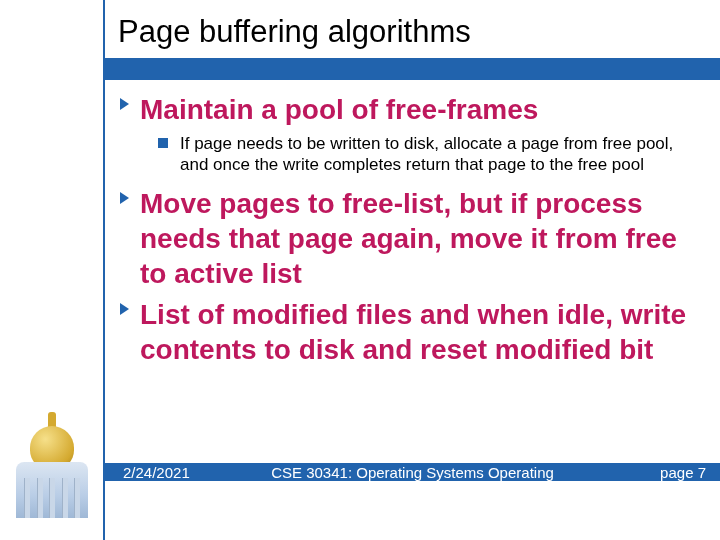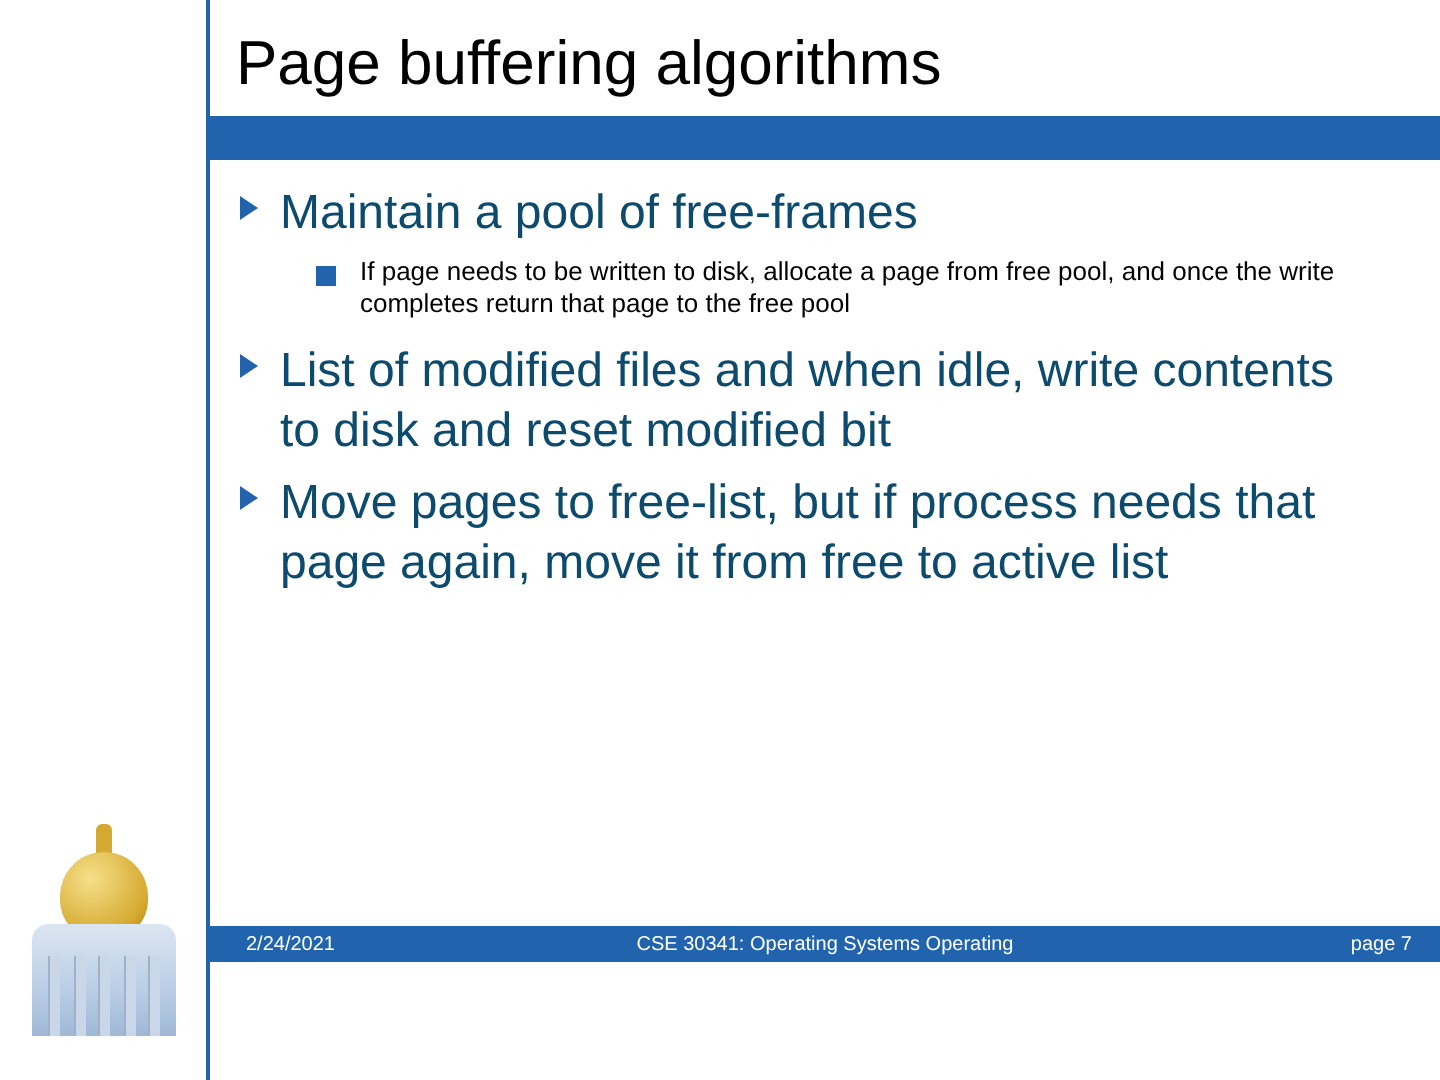--- a/index.html
+++ b/index.html
@@ -55,40 +55,41 @@
     height: 540px;
     background: #2163ad;
   }
   .content {
     position: absolute;
     left: 120px;
     top: 92px;
     right: 30px;
   }
   .bullet-l1 {
-    font-size: 24px;
-    color: #0c4a6e;
+    font-size: 28px;
+    color: #be185d;
     margin-bottom: 6px;
     padding-left: 20px;
     position: relative;
     line-height: 1.25;
+    font-weight: bold;
   }
   .bullet-l1::before {
     content: "";
     position: absolute;
     left: 0;
     top: 6px;
     width: 0;
     height: 0;
     border-top: 6px solid transparent;
     border-bottom: 6px solid transparent;
     border-left: 9px solid #2163ad;
   }
   .bullet-l2 {
-    font-size: 13px;
+    font-size: 17px;
     color: #000;
     margin-bottom: 10px;
     margin-left: 38px;
     padding-left: 22px;
     position: relative;
     line-height: 1.25;
   }
   .bullet-l2::before {
     content: "";
     position: absolute;
@@ -101,21 +102,21 @@
   .footer-bar {
     position: absolute;
     left: 105px;
     right: 0;
     bottom: 15px;
     height: 18px;
     background: #2163ad;
     display: flex;
     align-items: center;
     color: #fff;
-    font-size: 10px;
+    font-size: 15px;
   }
   .footer-date {
     position: absolute;
     left: 18px;
   }
   .footer-course {
     position: absolute;
     left: 0;
     right: 0;
     text-align: center;
@@ -202,24 +203,24 @@
   </div>
 
   <div class="content">
     <div class="bullet-l1">
       <span>Maintain a pool of free-frames</span>
     </div>
     <div class="bullet-l2">
       <span>If page needs to be written to disk, allocate a page from free pool, and once the write completes return that page to the free pool</span>
     </div>
     <div class="bullet-l1">
+      <span>Move pages to free-list, but if process needs that page again, move it from free to active list</span>
+    </div>
+    <div class="bullet-l1">
       <span>List of modified files and when idle, write contents to disk and reset modified bit</span>
-    </div>
-    <div class="bullet-l1">
-      <span>Move pages to free-list, but if process needs that page again, move it from free to active list</span>
     </div>
   </div>
 
   <div class="footer-bar">
     <div class="footer-date">2/24/2021</div>
     <div class="footer-course">CSE 30341: Operating Systems Operating</div>
     <div class="footer-page">page 7</div>
   </div>
 
 </div>

